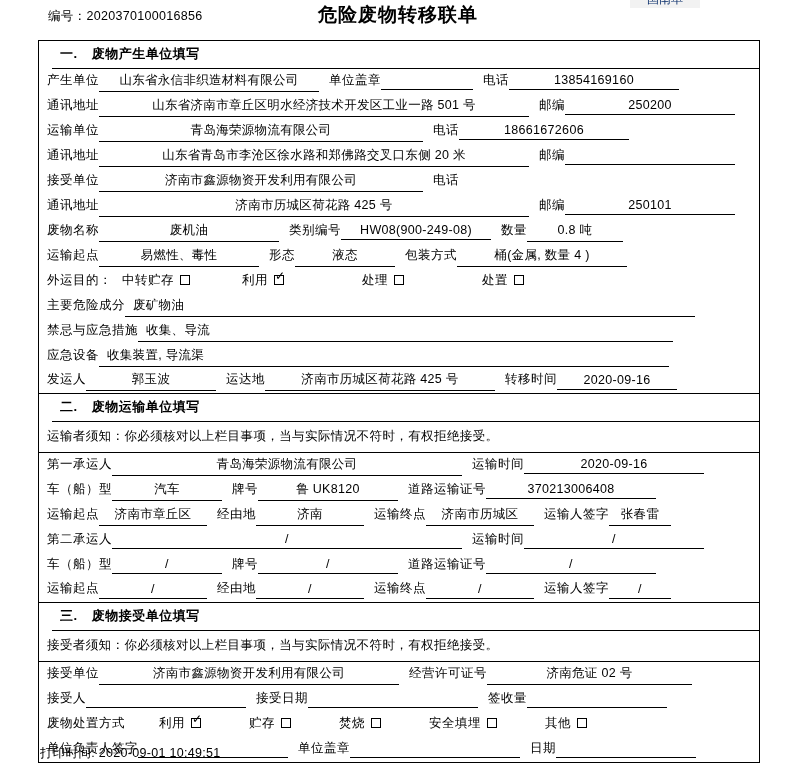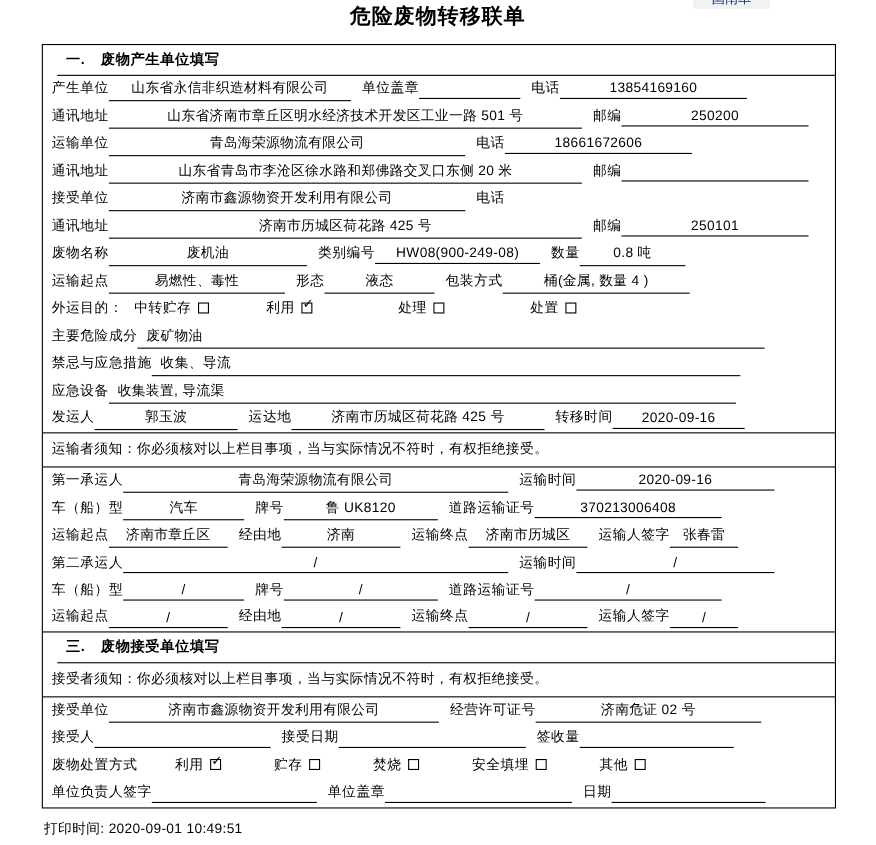--- a/index.html
+++ b/index.html
@@ -118,20 +118,23 @@
     font-size: 12.5px;
     letter-spacing: 0.3px;
   }
 </style>
 </head>
 <body>
 
 <div id="page">
 
   <div class="topbar">
+    <div class="doc-no">
+      <span>编号：</span><span>2020370100016856</span>
+    </div>
     <div class="doc-title">危险废物转移联单</div>
     <div class="stamp">国南单</div>
   </div>
 
   <div class="frame">
 
     <div class="sect-head">
       <span class="num">一.</span><span>废物产生单位填写</span>
     </div>
 
@@ -238,20 +241,23 @@
       <span class="lbl">发运人</span>
       <span class="val" style="width:130px">郭玉波</span>
       <span class="sp"></span>
       <span class="lbl">运达地</span>
       <span class="val" style="width:230px">济南市历城区荷花路 425 号</span>
       <span class="sp"></span>
       <span class="lbl">转移时间</span>
       <span class="val" style="width:120px">2020-09-16</span>
     </div>
 
+    <div class="sect-head">
+      <span class="num">二.</span><span>废物运输单位填写</span>
+    </div>
 
     <div class="notice">运输者须知：你必须核对以上栏目事项，当与实际情况不符时，有权拒绝接受。</div>
 
     <div class="row">
       <span class="lbl">第一承运人</span>
       <span class="val" style="width:350px">青岛海荣源物流有限公司</span>
       <span class="sp"></span>
       <span class="lbl">运输时间</span>
       <span class="val" style="width:180px">2020-09-16</span>
     </div>

